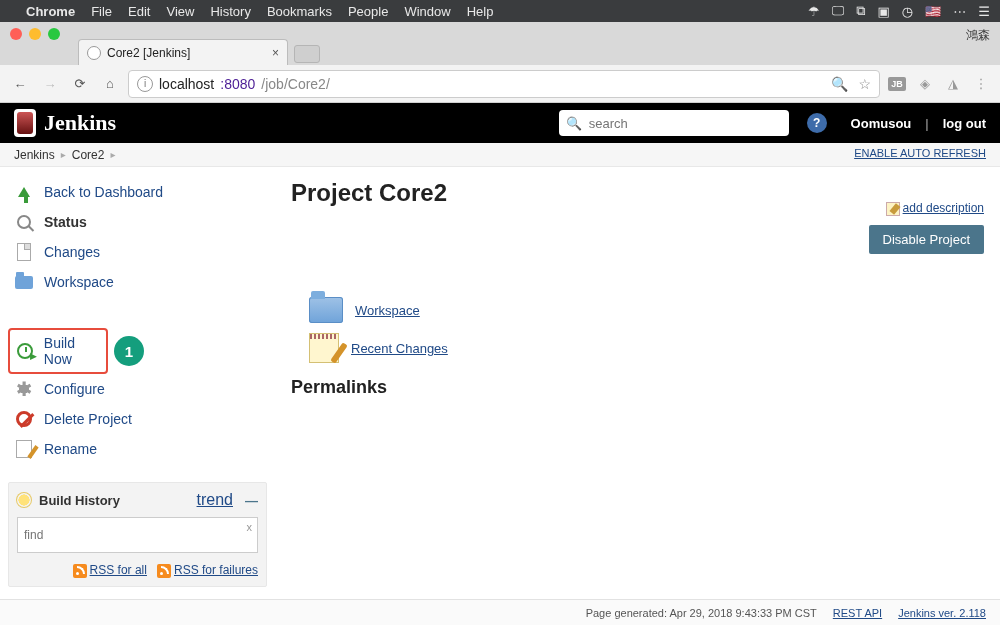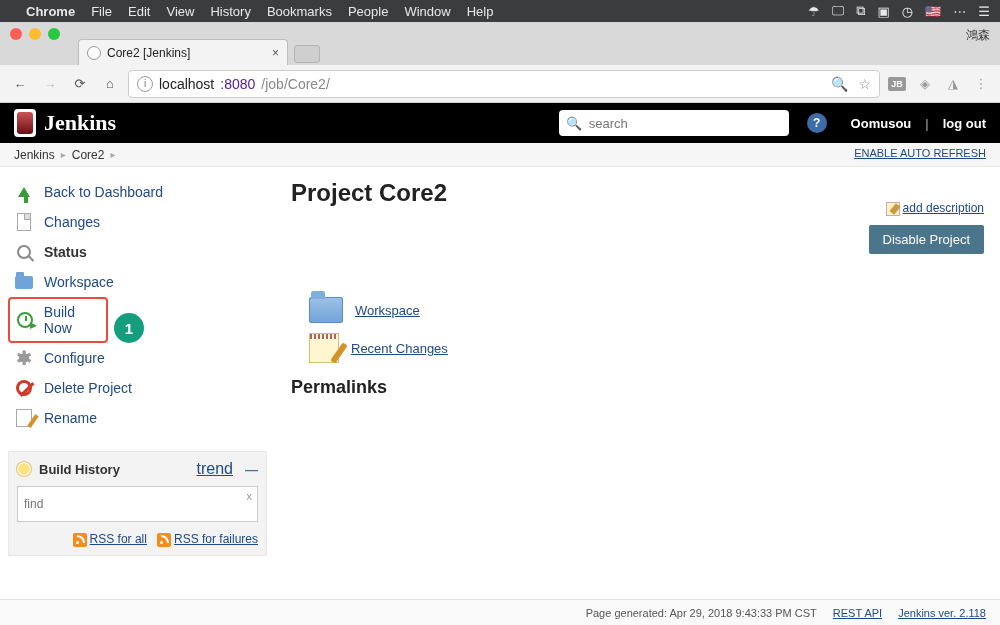--- a/index.html
+++ b/index.html
@@ -203,37 +203,37 @@
 
   <div class="sidebar">
     <div class="sb-item">
       <span class="ico">
           <span class="arrow-up"></span>
         </span>
       <span>Back to Dashboard</span>
     </div>
     <div class="sb-item">
       <span class="ico">
+          <span class="magnify"></span>
+        </span>
+      <span class="bold">Status</span>
+    </div>
+    <div class="sb-item">
+      <span class="ico">
           <span class="doc-ico"></span>
         </span>
       <span>Changes</span>
     </div>
     <div class="sb-item">
       <span class="ico">
-          <span class="magnify"></span>
-        </span>
-      <span class="bold">Status</span>
-    </div>
-    <div class="sb-item">
-      <span class="ico">
           <span class="folder-sm"></span>
         </span>
       <span>Workspace</span>
     </div>
-    <div style="display:flex;align-items:flex-end;">
+    <div style="display:flex;align-items:center;margin-top:31px;">
       <div class="sb-item highlight" style="flex:0 0 auto; width:100px;">
         <span class="ico">
             <span class="clock-ico"></span>
           </span>
         <span>Build Now</span>
       </div>
       <span class="callout-badge">1</span>
     </div>
     <div class="sb-item">
       <span class="ico">

